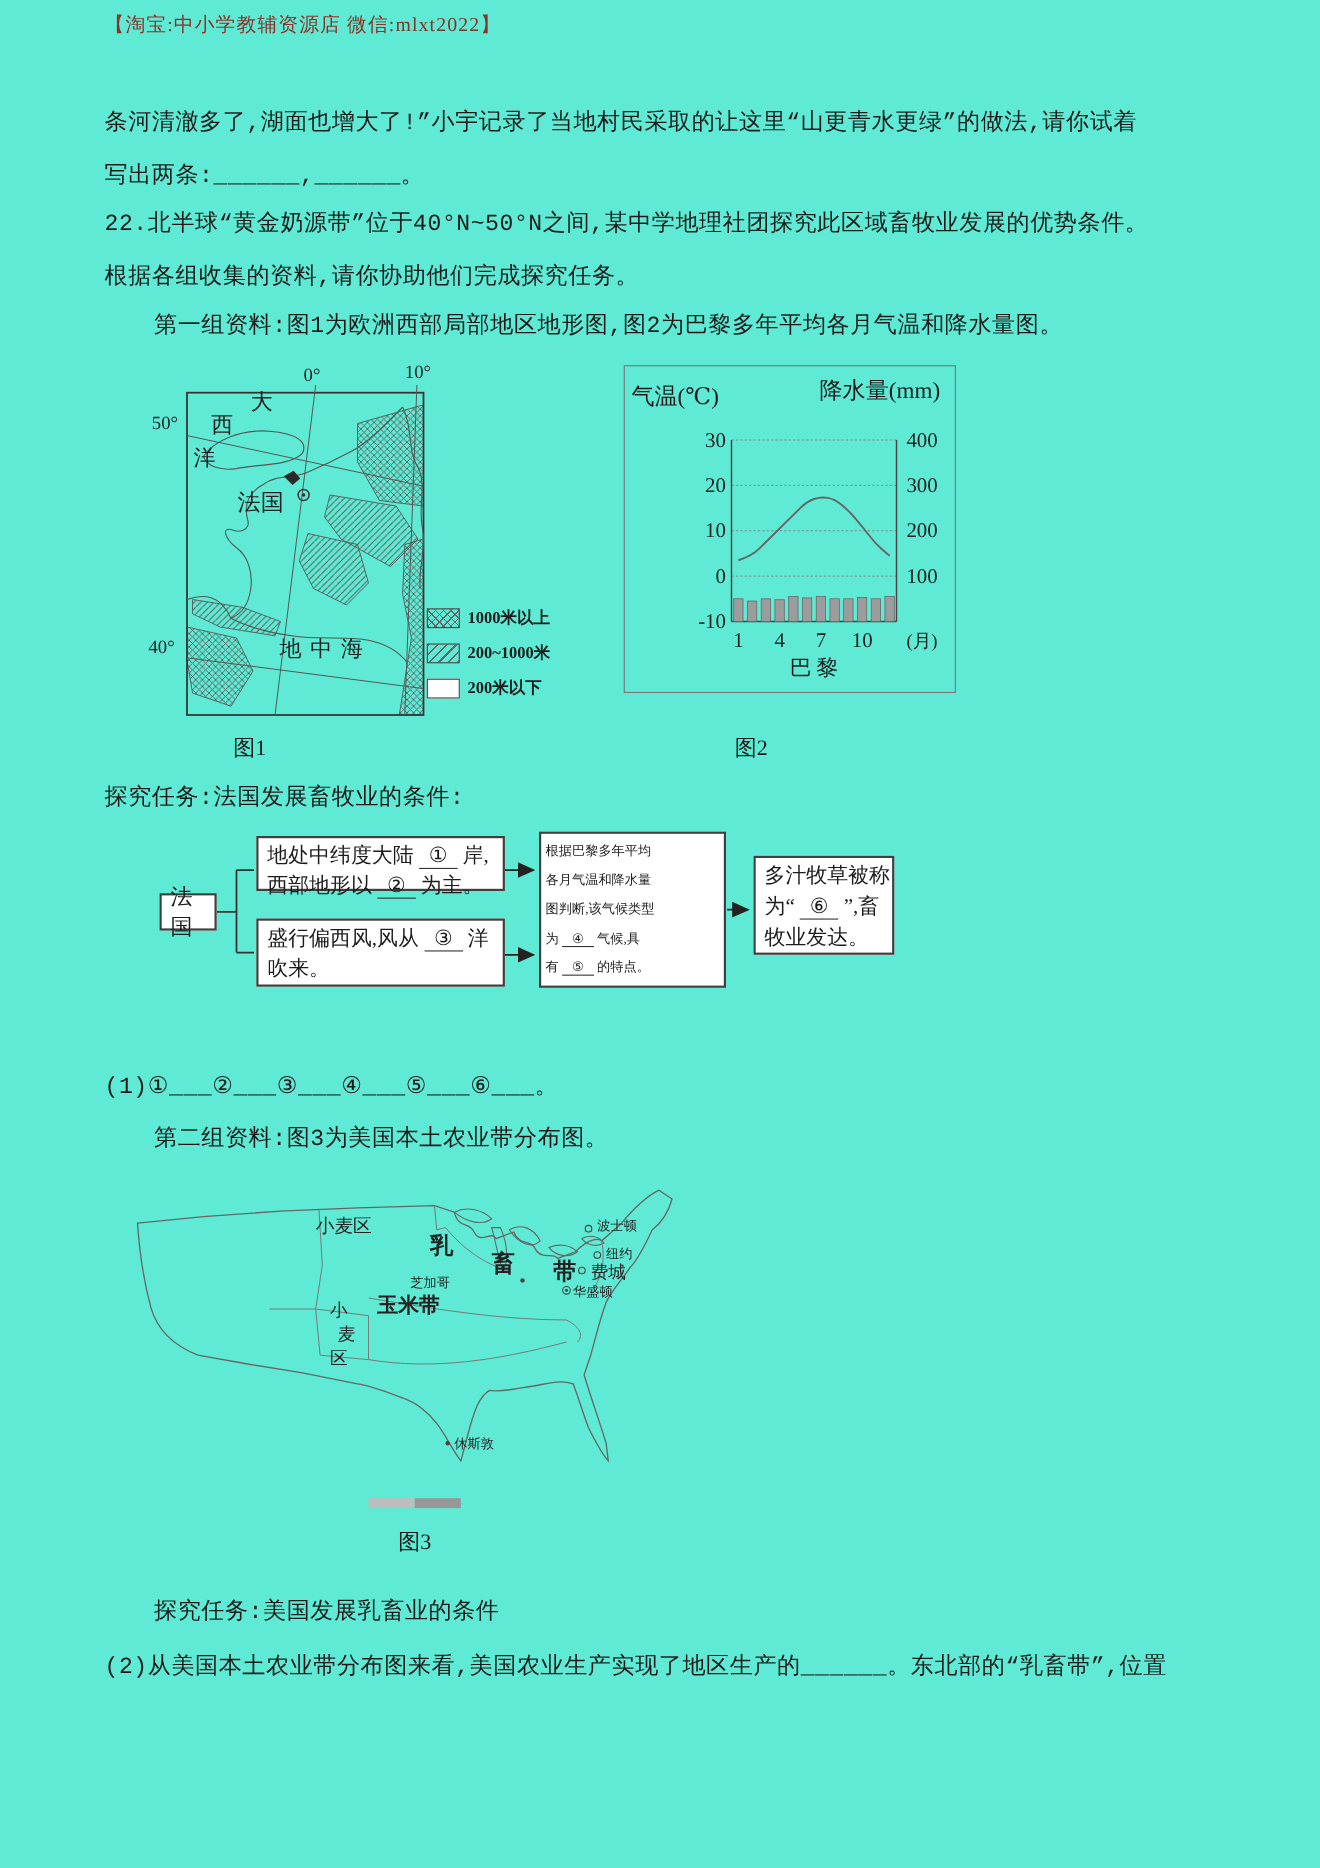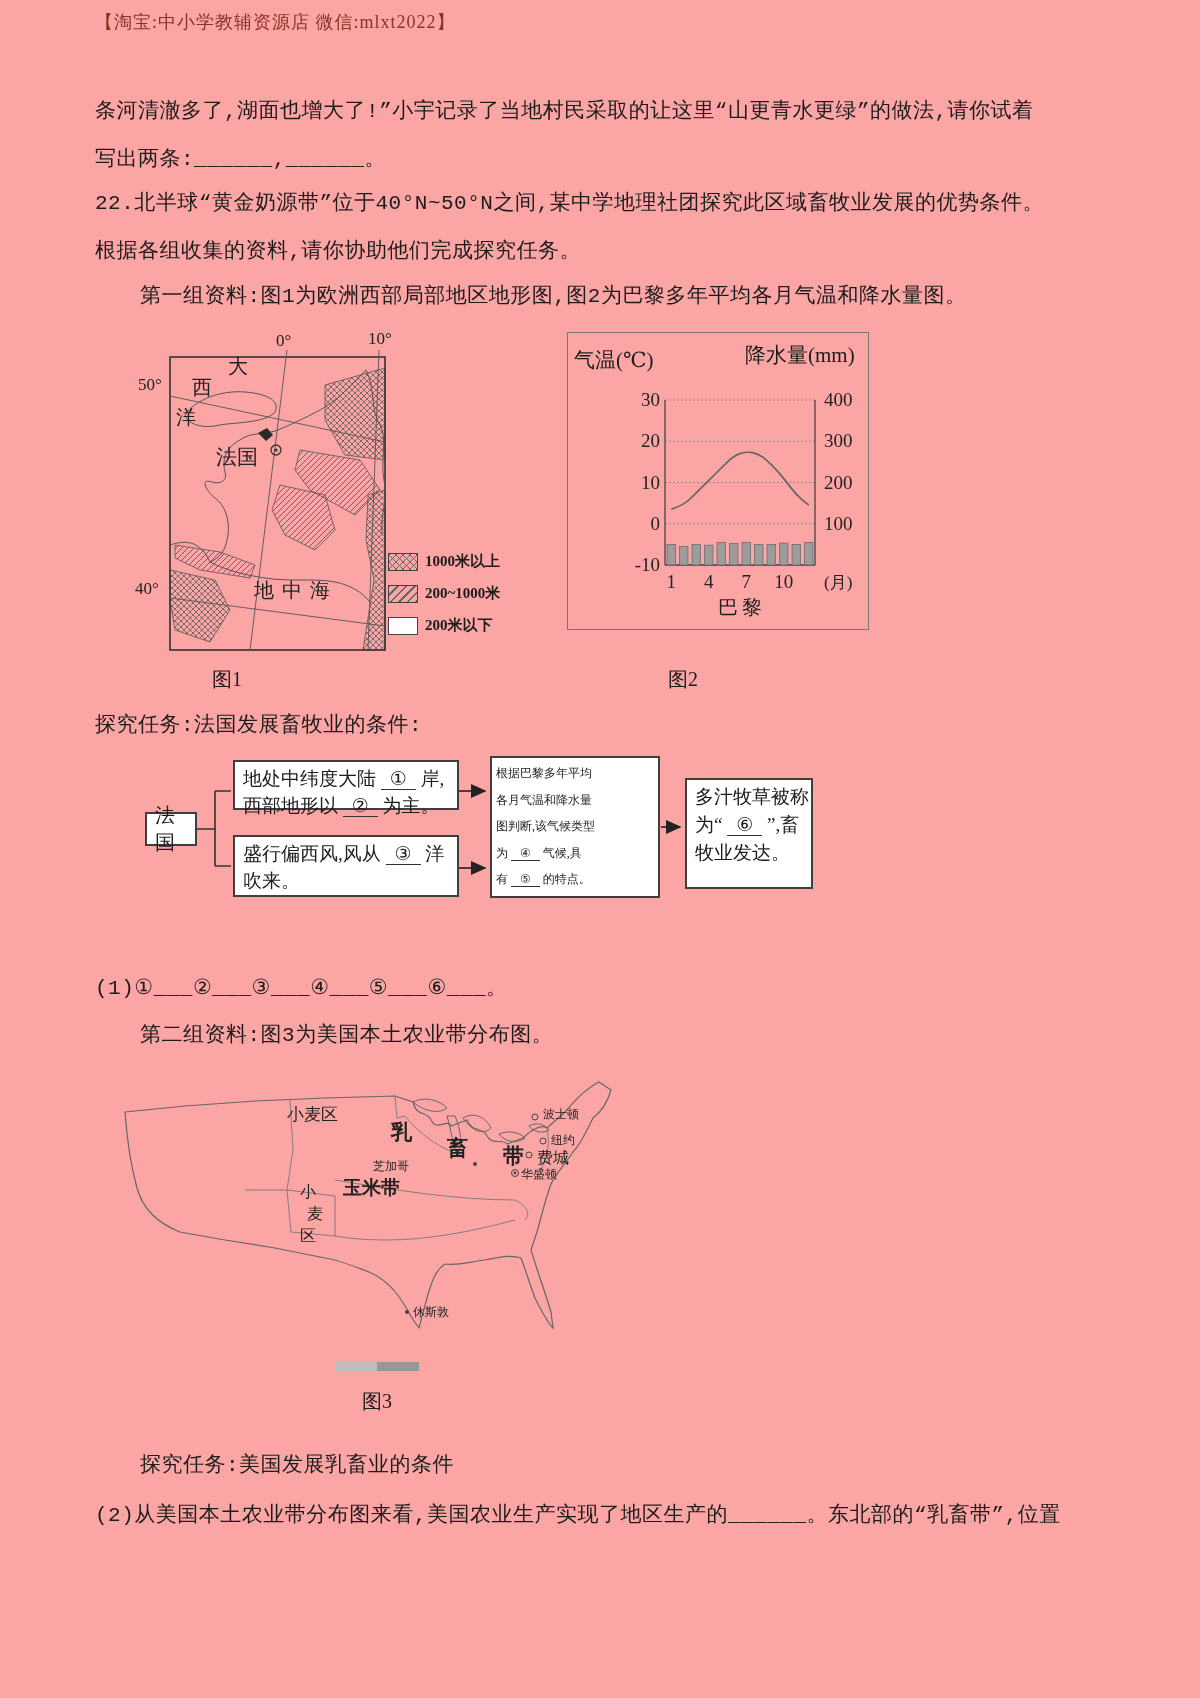--- a/index.html
+++ b/index.html
@@ -1,16 +1,16 @@
 <!DOCTYPE html>
 <html><head>
 <meta charset="utf-8">
 <style>
   html,body{margin:0;padding:0;background:#e8e8e8;}
-  .page{position:relative;width:1200px;height:1698px;background:#fca5a5;margin:0 auto;
+  .page{position:relative;width:1200px;height:1698px;background:#5eead4;margin:0 auto;
         font-family:"Liberation Serif","DejaVu Serif",serif;color:#1c1c1c;overflow:hidden;}
   .hdr{position:absolute;left:95px;top:10px;font-size:18px;color:#8a3226;letter-spacing:1px;white-space:nowrap;}
   .tline{position:absolute;font-size:21px;white-space:nowrap;letter-spacing:0.5px;font-family:Liberation Mono, monospace;}
   .cap{position:absolute;font-size:20px;white-space:nowrap;}
   .map{position:absolute;}
   .map-label{position:absolute;white-space:nowrap;color:#222;line-height:1;}
   .legend{position:absolute;display:flex;flex-direction:column;gap:13px;}
   .legend-row{display:flex;align-items:center;gap:7px;}
   .swatch{width:30px;height:18px;border:1.5px solid #444;box-sizing:border-box;flex:none;}
   .sw-cross{background:
@@ -176,21 +176,21 @@
         <div class="fc-line">盛行偏西风,风从 <span class="blank">③</span> 洋</div>
         <div class="fc-line">吹来。</div>
       </div>
     <div class="fc-box fc-mid" style="left:395px;top:6px;width:170px;height:142px;">
         <div class="fc-line">根据巴黎多年平均</div>
         <div class="fc-line">各月气温和降水量</div>
         <div class="fc-line">图判断,该气候类型</div>
         <div class="fc-line">为 <span class="blank">④</span> 气候,具</div>
         <div class="fc-line">有 <span class="blank">⑤</span> 的特点。</div>
       </div>
-    <div class="fc-box fc-right" style="left:590px;top:28px;width:128px;height:111px;">
+    <div class="fc-box fc-right" style="left:590px;top:28px;width:128px;height:90px;">
         <div class="fc-line">多汁牧草被称</div>
         <div class="fc-line">为“ <span class="blank">⑥</span> ”,畜</div>
         <div class="fc-line">牧业发达。</div>
       </div>
   </div>
 
   <div class="tline" style="left:95px;top:973px;">(1)①___②___③___④___⑤___⑥___。</div>
   <div class="tline" style="left:140px;top:1020px;">第二组资料:图3为美国本土农业带分布图。</div>
 
   <div class="map" style="left:95px;top:1060px;width:555px;height:335px;">

